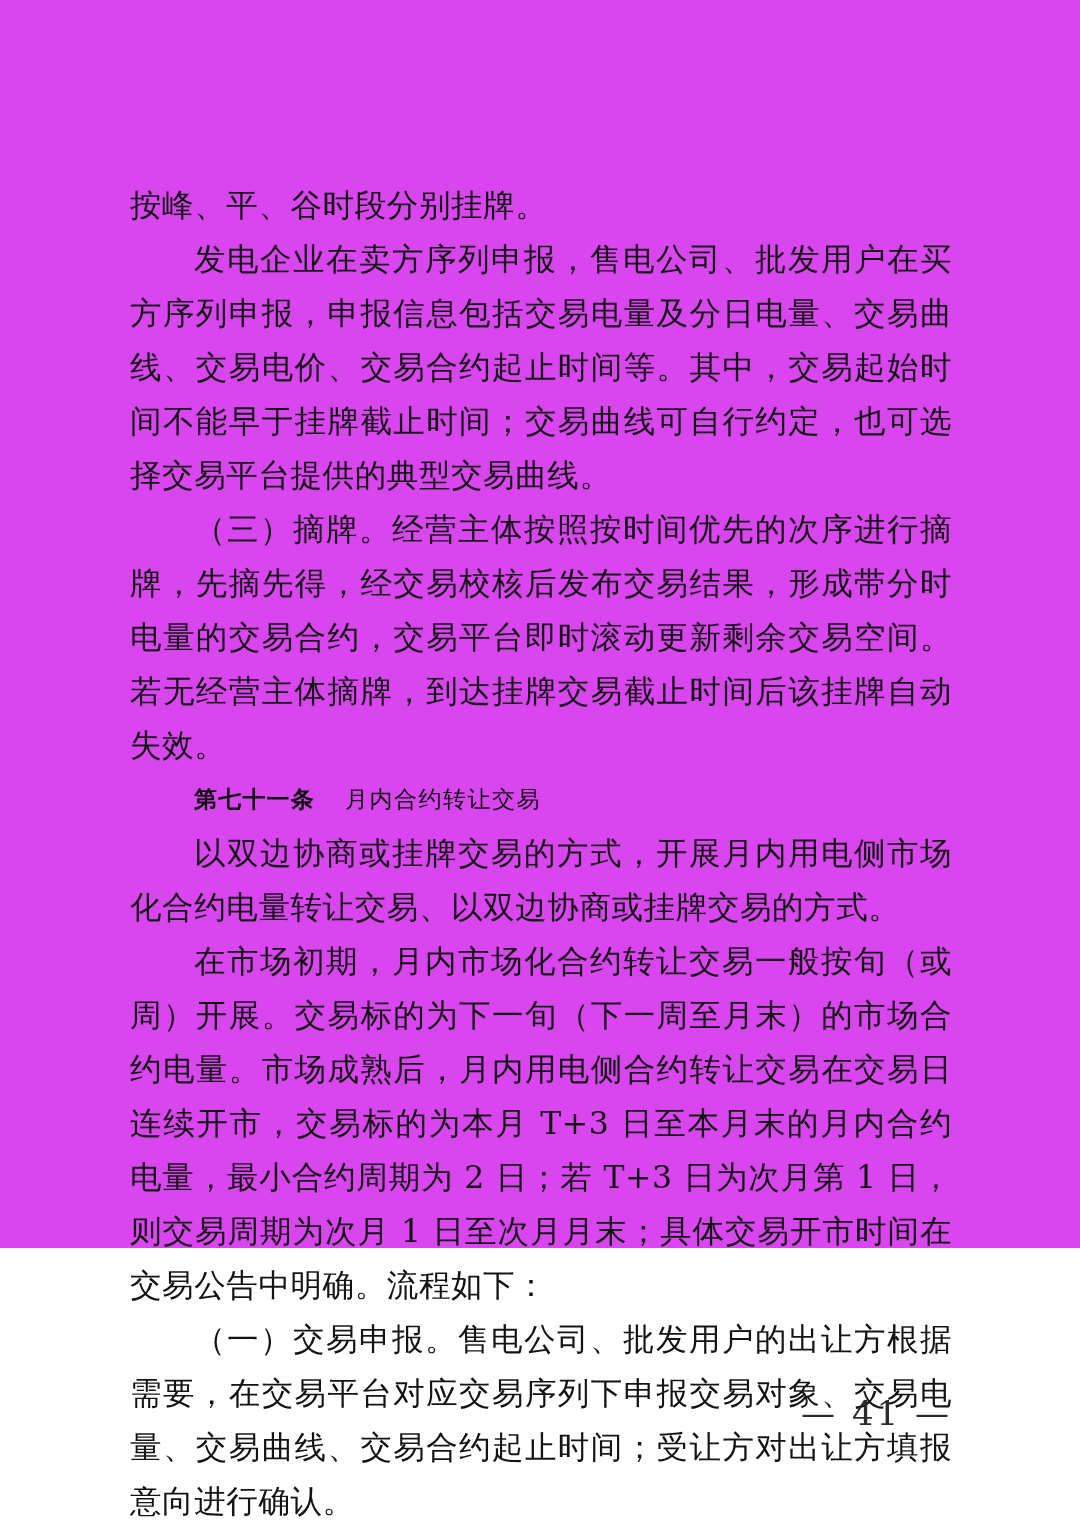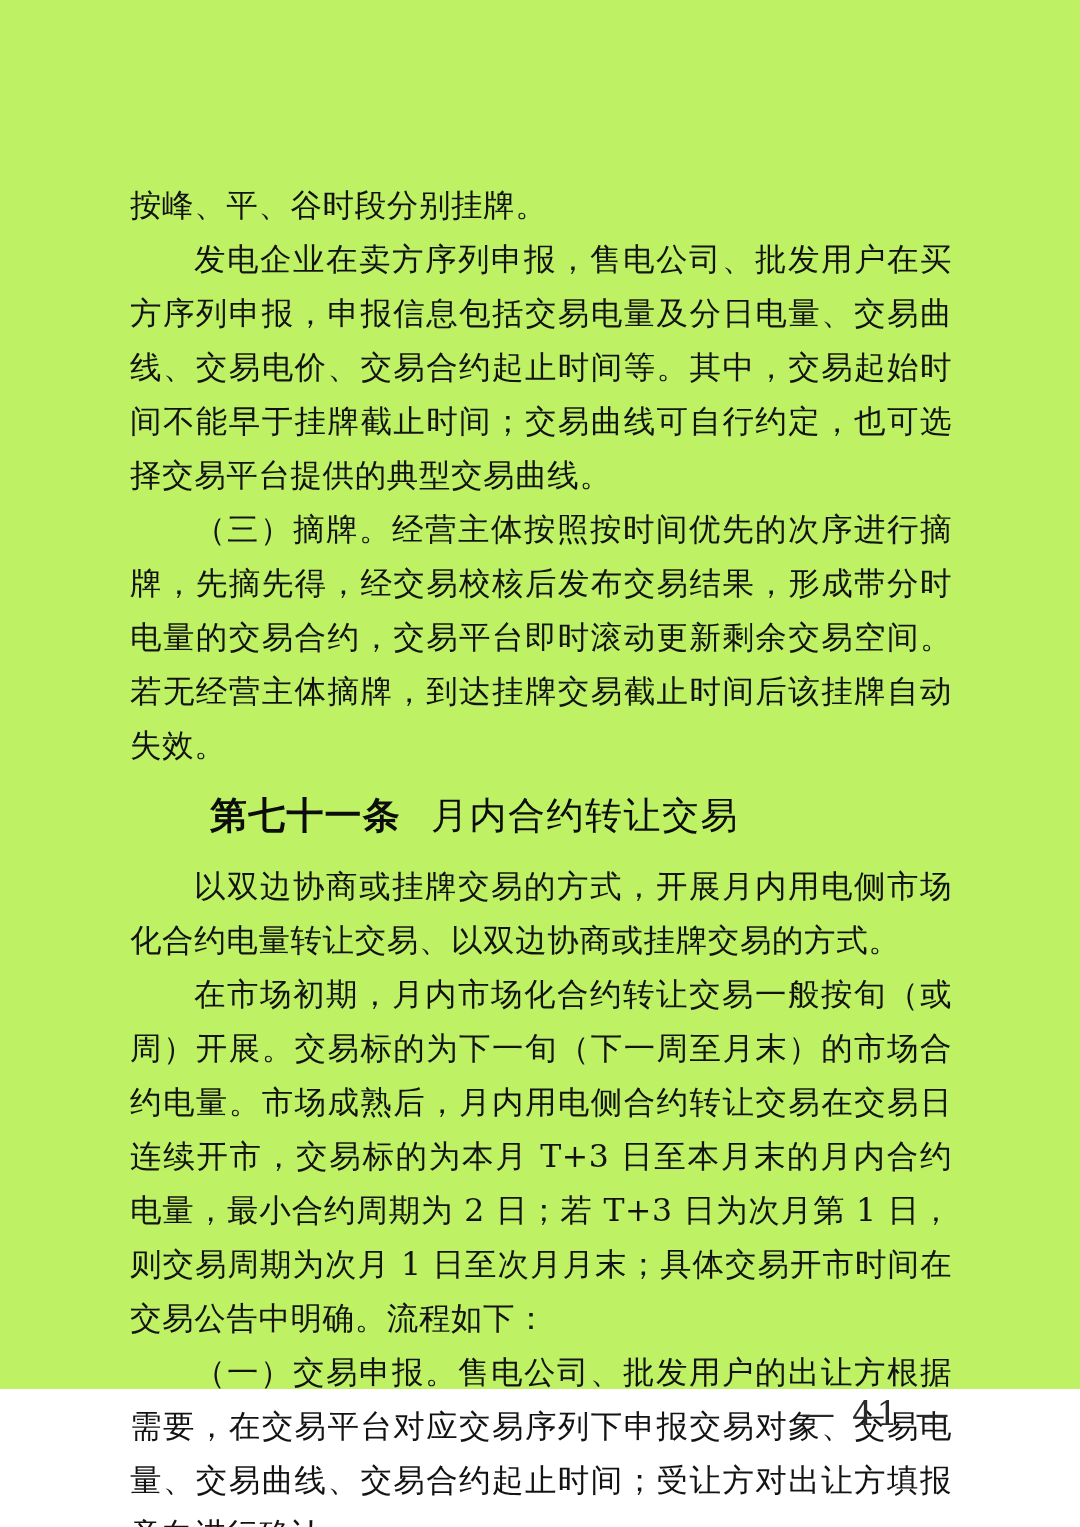--- a/index.html
+++ b/index.html
@@ -13,22 +13,22 @@
     position: relative;
     overflow: hidden;
     font-family: "DejaVu Serif", "Liberation Serif", serif;
   }
 
   #page {
     position: absolute;
     left: 0;
     top: 0;
     width: 1080px;
-    height: 1389px;
-    background: #bef264;
+    height: 1248px;
+    background: #d946ef;
   }
 
   #content {
     position: absolute;
     left: 130px;
     top: 178px;
     width: 822px;
   }
 
   .para {
@@ -46,24 +46,24 @@
   .para.cont {
     text-indent: 0;
   }
 
   .para.indent {
     text-indent: 64px;
   }
 
   
   .heading {
-    font-size: 37px;
+    font-size: 23px;
     line-height: 54px;
     color: #0d0d0d;
-    margin: 16px;
+    margin: 0;
     text-indent: 64px;
     letter-spacing: 0.6px;
     white-space: nowrap;
   }
   .heading .num {
     font-weight: 700;
     letter-spacing: 1.2px;
   }
   .heading .gap {
     display: inline-block;

